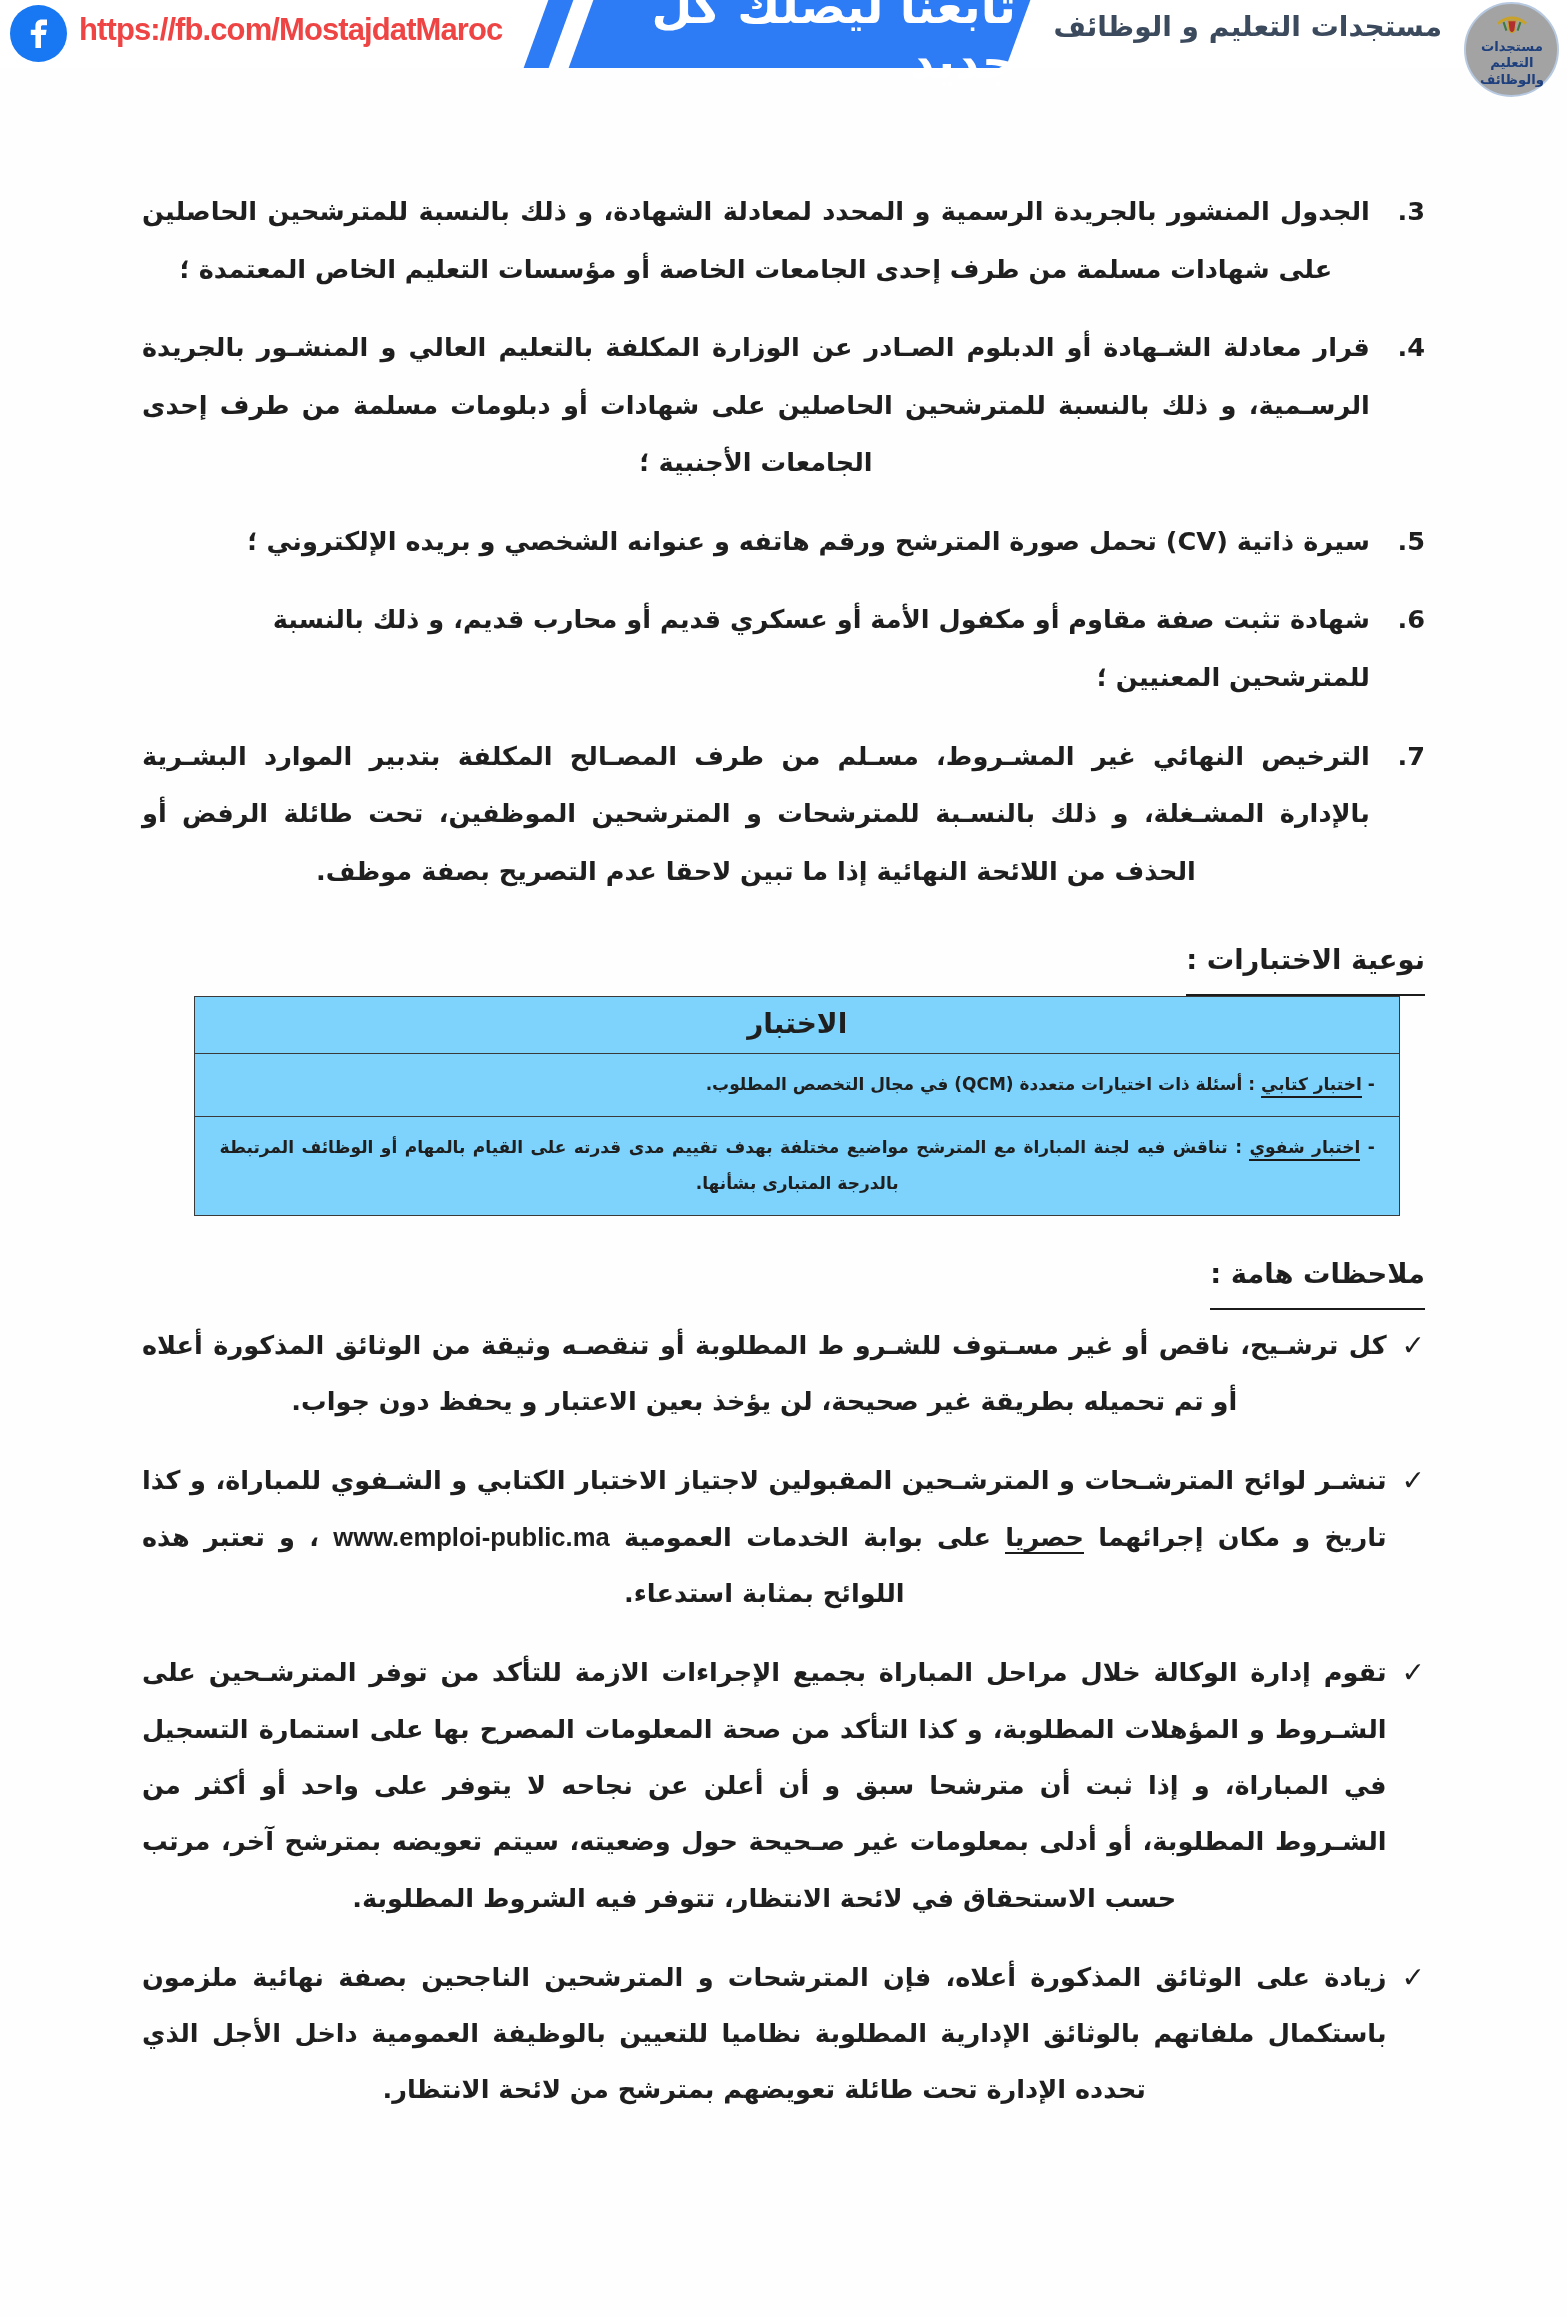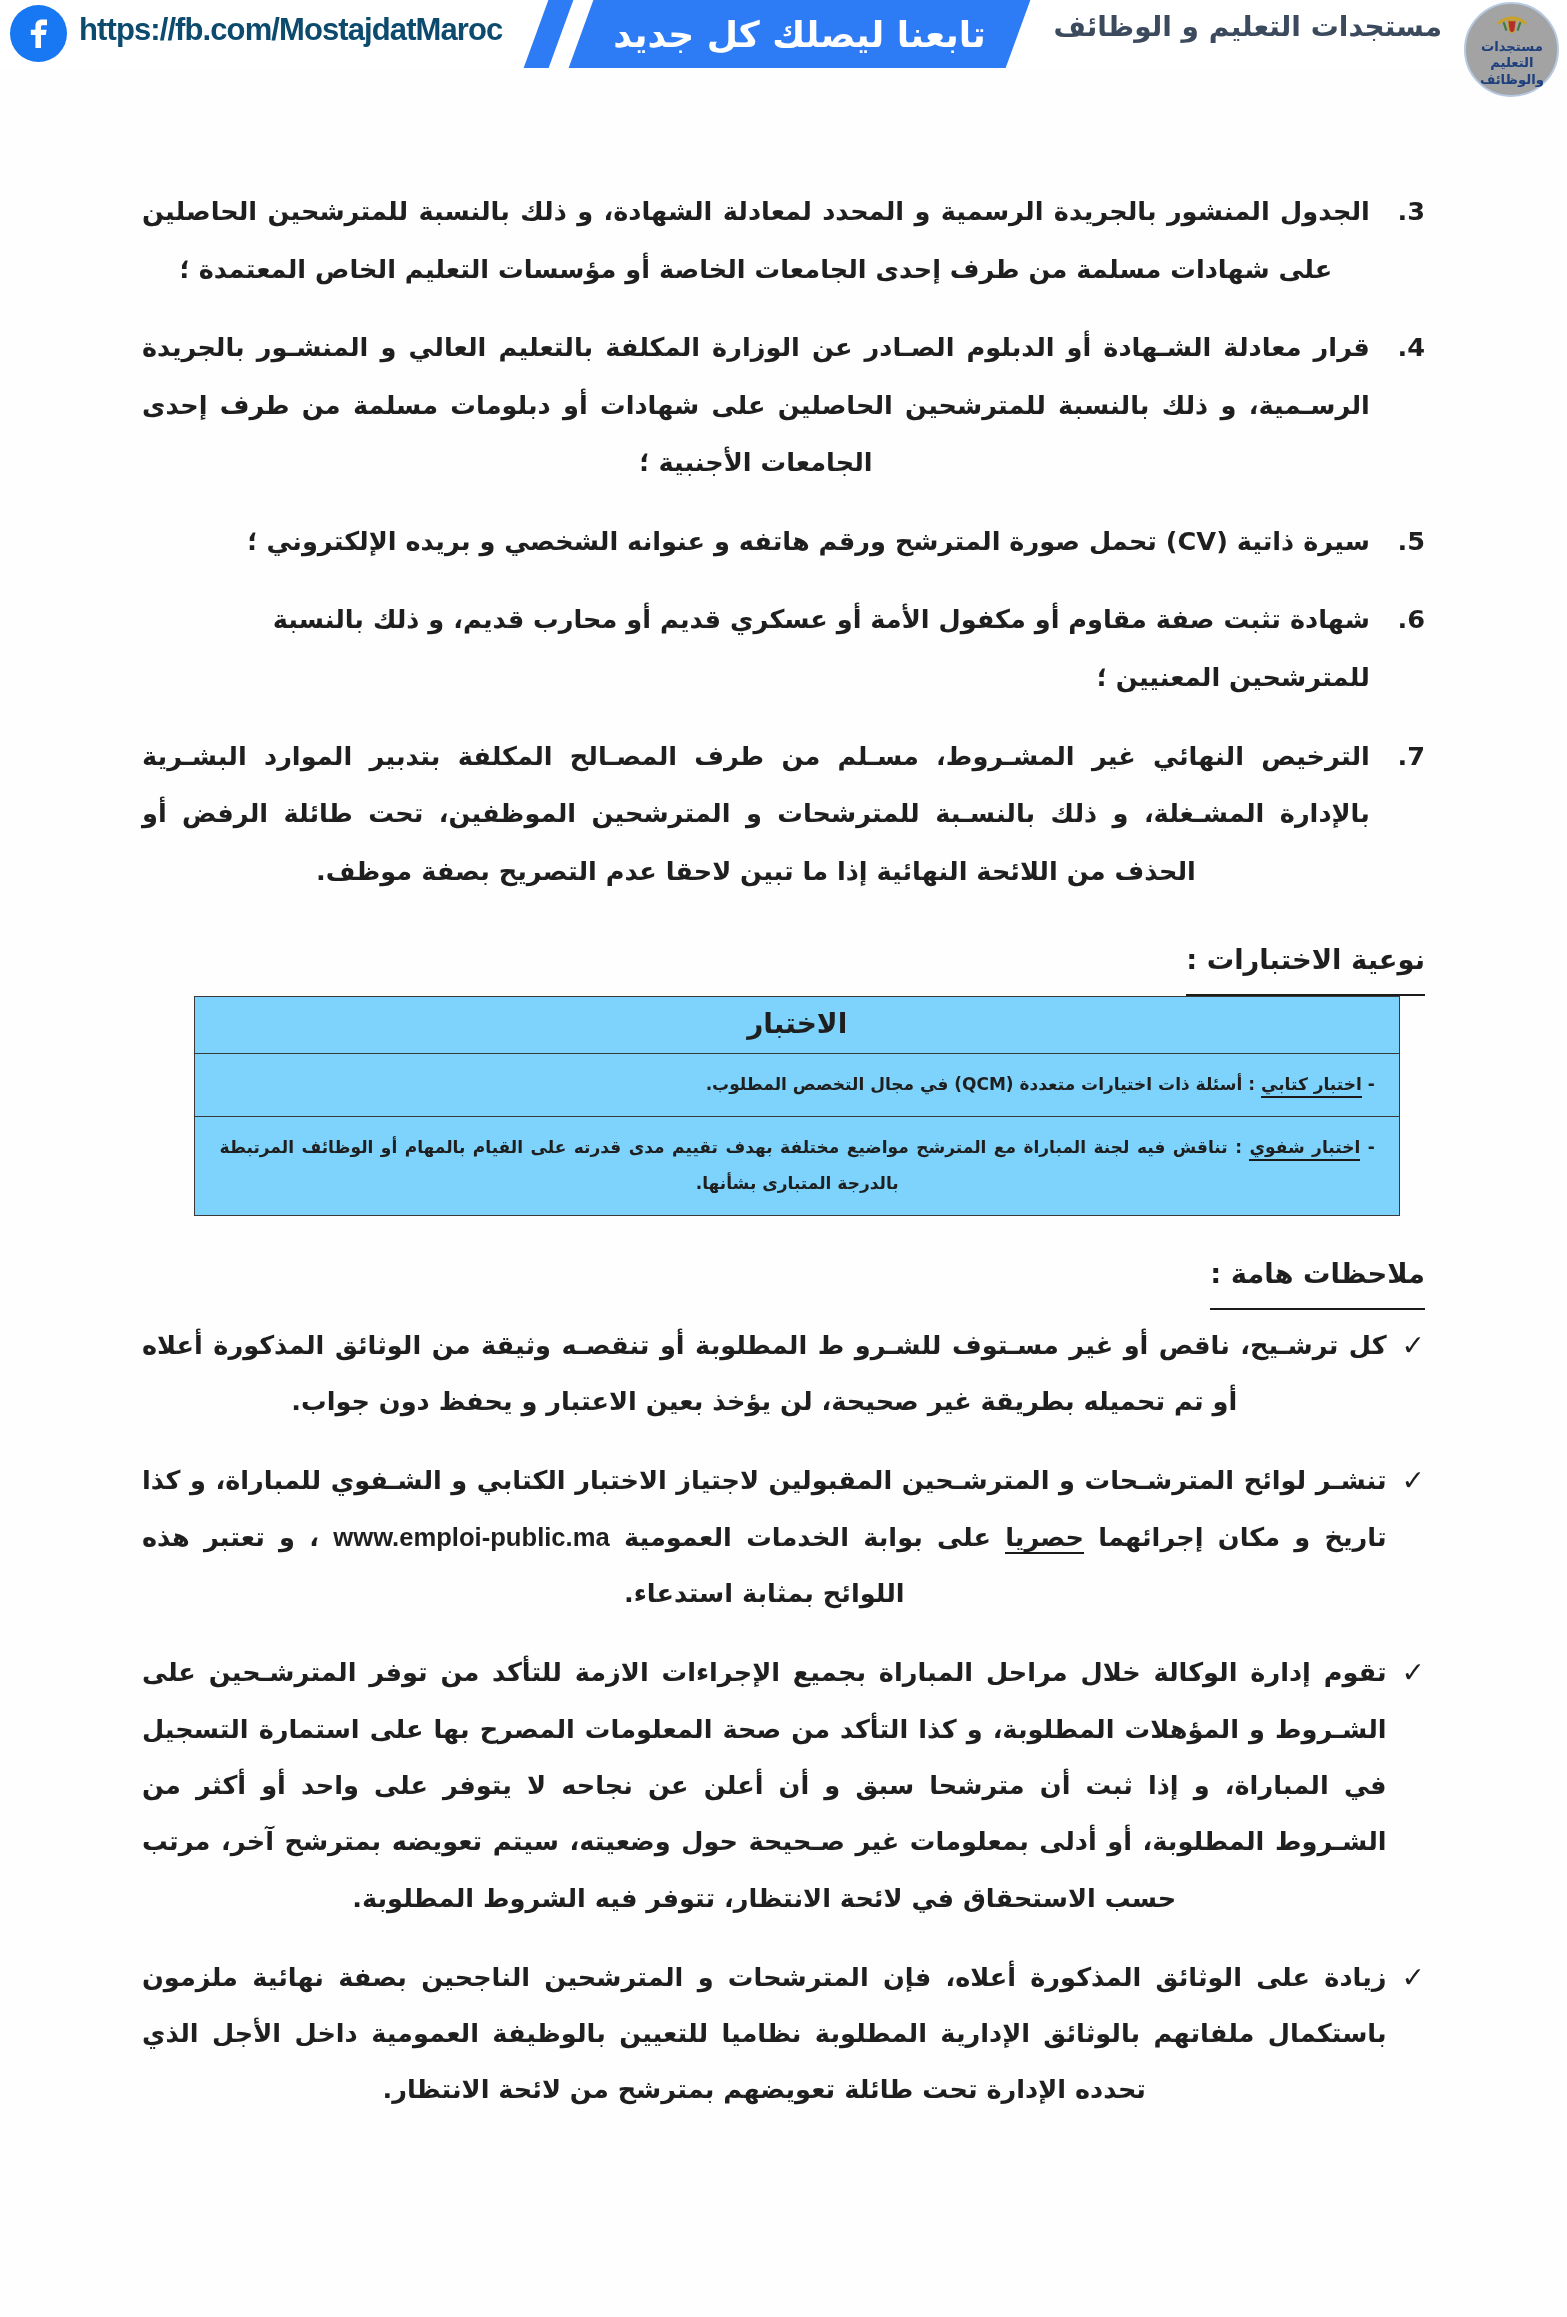--- a/index.html
+++ b/index.html
@@ -2,28 +2,28 @@
 <html lang="ar" style="font-size:15px"><head>
 <meta charset="utf-8">
 <style>
   html,body{margin:0;padding:0;background:#e8e8e8;}
   .page{position:relative;width:1567px;height:2318px;background:#fefefe;overflow:hidden;
         font-family:"DejaVu Sans",sans-serif;color:#1f1f1f;}
   
   .header{position:relative;height:68px;background:#ffffff;}
   .fb-circle{position:absolute;left:9.5px;top:4.7px;width:57px;height:57px;border-radius:50%;
              background:#1877f2;display:flex;align-items:center;justify-content:center;}
-  .fb-url{position:absolute;left:79px;top:12.3px;font-size:31px;font-weight:bold;color:#0c4a6e;
+  .fb-url{position:absolute;left:79px;top:12.3px;font-size:31px;font-weight:bold;color:#ef4444;
           font-family:"Liberation Sans",sans-serif;letter-spacing:-0.9px;white-space:nowrap;}
   .banner-stripe{position:absolute;left:536px;top:0;width:24.6px;height:68px;background:#2e7bf6;
                  transform:skewX(-20deg);}
   .banner-main{position:absolute;left:581px;top:0;width:437px;height:68px;background:#2e7bf6;
                transform:skewX(-20deg);}
   .banner-text{position:absolute;left:583px;top:0;width:433px;height:68px;display:flex;
-               align-items:center;justify-content:center;color:#ffffff;font-size:36px;
+               align-items:center;justify-content:center;color:#ffffff;font-size:47px;
                font-weight:bold;direction:rtl;}
   .brand{position:absolute;right:125px;top:9.5px;font-size:28px;font-weight:bold;color:#3c4a5e;
          direction:rtl;white-space:nowrap;}
   .logo{position:absolute;right:7.6px;top:1.9px;width:95px;height:95px;border-radius:50%;
         background:#a3a3a3;border:2.8px solid #b7c9e0;box-sizing:border-box;display:flex;
         flex-direction:column;align-items:center;justify-content:center;z-index:5;}
   .logo-text{font-size:13.2px;font-weight:bold;color:#1d3f7d;direction:rtl;line-height:1.25;text-align:center;}
   
   .content{padding:0 142px;direction:rtl;}
   .item{display:flex;gap:13.2px;margin-bottom:21px;font-weight:bold;}

